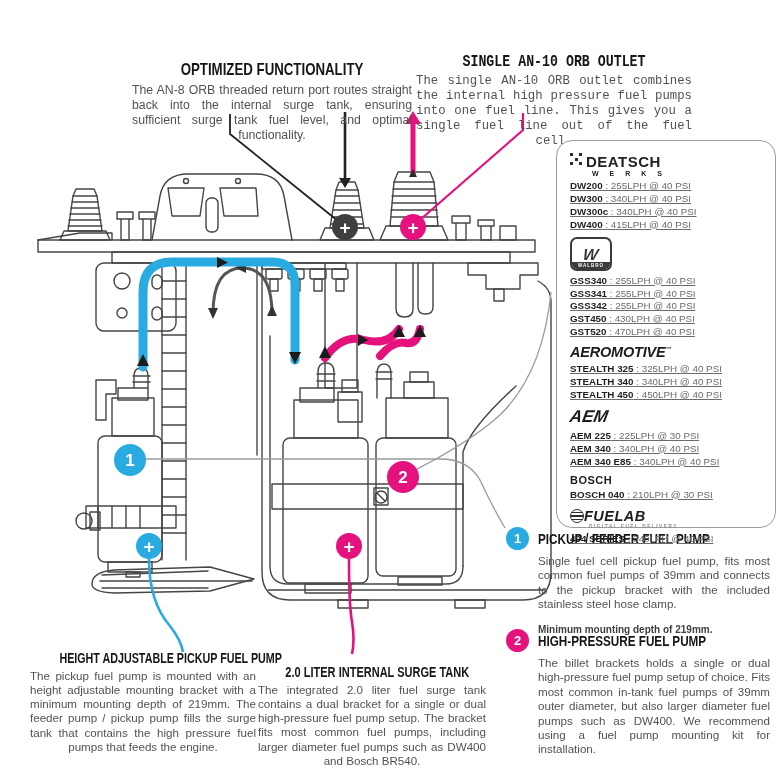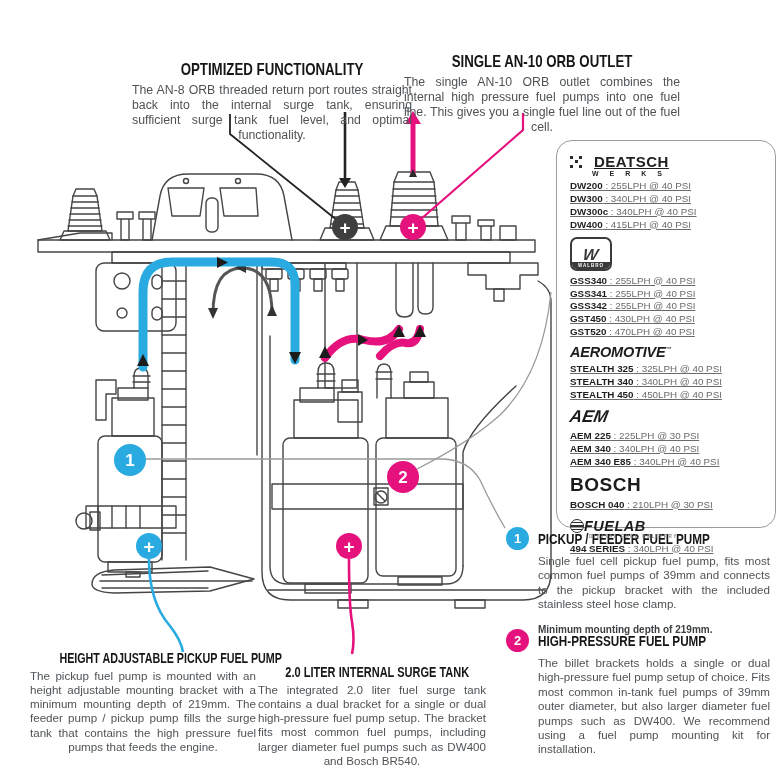--- a/index.html
+++ b/index.html
@@ -22,36 +22,36 @@
               transform-origin:0 50%;color:#161616;}
   .item-body{margin-left:32px;width:232px;font-size:11.6px;line-height:1.24;color:#4f5356;text-align:justify;}
   .item-note{margin-left:32px;width:232px;font-size:10px;line-height:1.24;color:#3c3f41;font-weight:bold;margin-top:12px;}
   
   .panel{position:absolute;left:556px;top:140px;width:220px;height:388px;border:1.5px solid #9c9c9c;
          border-radius:16px;box-sizing:border-box;padding:10px 13px;background:#fff;}
   .panel ul{list-style:none;margin:3px 0 5px;padding:0;}
   .panel li{font-size:9.8px;line-height:12.9px;color:#6b6b6b;white-space:nowrap;text-decoration:underline;}
   .panel li b{color:#1f1f1f;}
   .logo-dw{margin:2px 0 2px;}
-  .logo-dw-row{display:flex;align-items:center;gap:12px;text-decoration:underline;}
+  .logo-dw-row{display:flex;align-items:flex-start;gap:4px;}
   .dw-dots{display:grid;grid-template-columns:repeat(3,3px);grid-gap:1.5px;}
   .dw-dots i{width:3px;height:3px;background:#2b2b2b;display:block;}
   .dw-dots i.o{background:transparent;}
   .dw-main{font-weight:bold;font-size:15px;letter-spacing:.5px;color:#222;}
   .dw-sub{font-size:7px;letter-spacing:4.5px;color:#222;margin-left:22px;font-weight:bold;}
   .logo-walbro{width:38px;height:30px;border:2.5px solid #3a3a3a;border-radius:7px;margin:5px 0 4px;
                display:flex;flex-direction:column;align-items:center;justify-content:flex-end;overflow:hidden;}
   .walbro-w{font-weight:bold;font-style:italic;font-size:16px;line-height:15px;color:#3a3a3a;transform:skewX(-8deg);}
   .walbro-band{background:#3a3a3a;color:#fff;font-size:4.5px;font-weight:bold;letter-spacing:1px;
                width:100%;text-align:center;padding:1px 0;}
   .logo-aero{font-weight:bold;font-style:italic;font-size:14.5px;color:#1c1c1c;letter-spacing:-.2px;margin:4px 0 1px;}
   .logo-aero sup{font-size:6px;}
   .logo-aem{font-weight:bold;font-style:italic;font-size:17px;color:#1c1c1c;transform:skewX(-10deg);
             transform-origin:0 50%;margin:4px 0 1px;}
-  .logo-bosch{font-weight:bold;font-size:19px;letter-spacing:.5px;color:#1c1c1c;margin:4px 0 1px;}
+  .logo-bosch{font-weight:bold;font-size:11px;letter-spacing:.5px;color:#1c1c1c;margin:4px 0 1px;}
   .logo-fuelab{display:flex;align-items:center;gap:0;margin:6px 0 0;}
   .fuelab-swirl{width:14px;height:14px;border-radius:50%;border:1.6px solid #2e2e2e;box-sizing:border-box;
      background:repeating-linear-gradient(180deg,transparent 0 2px,#2e2e2e 2px 3.4px);}
   .fuelab-name{font-weight:bold;font-style:italic;font-size:14.5px;letter-spacing:.5px;color:#1c1c1c;}
   .fuelab-sub{font-size:4.6px;letter-spacing:1.6px;color:#8a8a8a;margin:0 0 4px 19px;font-weight:bold;}
 </style>
 </head>
 <body>
 
 <div id="stage">
@@ -240,21 +240,21 @@
       <circle cx="349" cy="546" r="13" fill="#E5127D"></circle>
       <text x="349" y="553" font-size="19" fill="#fff">+</text>
     </g>
   </svg>
 
   <div class="co" style="left:132px;top:52px;width:280px;margin-top:8px;">
     <div class="co-title">OPTIMIZED FUNCTIONALITY</div>
     <div class="co-body">The AN-8 ORB threaded return port routes straight back into the internal surge tank, ensuring sufficient surge tank fuel level, and optimal functionality.</div>
   </div>
 
-  <div class="co" style="left:404px;top:52px;width:276px;">
+  <div class="co" style="left:416px;top:52px;width:276px;font-family:Liberation Mono, monospace;">
     <div class="co-title">SINGLE AN-10 ORB OUTLET</div>
     <div class="co-body">The single AN-10 ORB outlet combines the internal high pressure fuel pumps into one fuel line. This gives you a single fuel line out of the fuel cell.</div>
   </div>
 
   <div class="co co-small" style="left:30px;top:650px;width:226px;">
     <div class="co-title" style="font-size:14.5px;transform:scaleX(.74);">HEIGHT ADJUSTABLE PICKUP FUEL PUMP</div>
     <div class="co-body">The pickup fuel pump is mounted with an height adjustable mounting bracket with a minimum mounting depth of 219mm. The feeder pump / pickup pump fills the surge tank that contains the high pressure fuel pumps that feeds the engine.</div>
   </div>
 
   <div class="co co-small" style="left:258px;top:652px;width:228px;margin-top:12px;">

